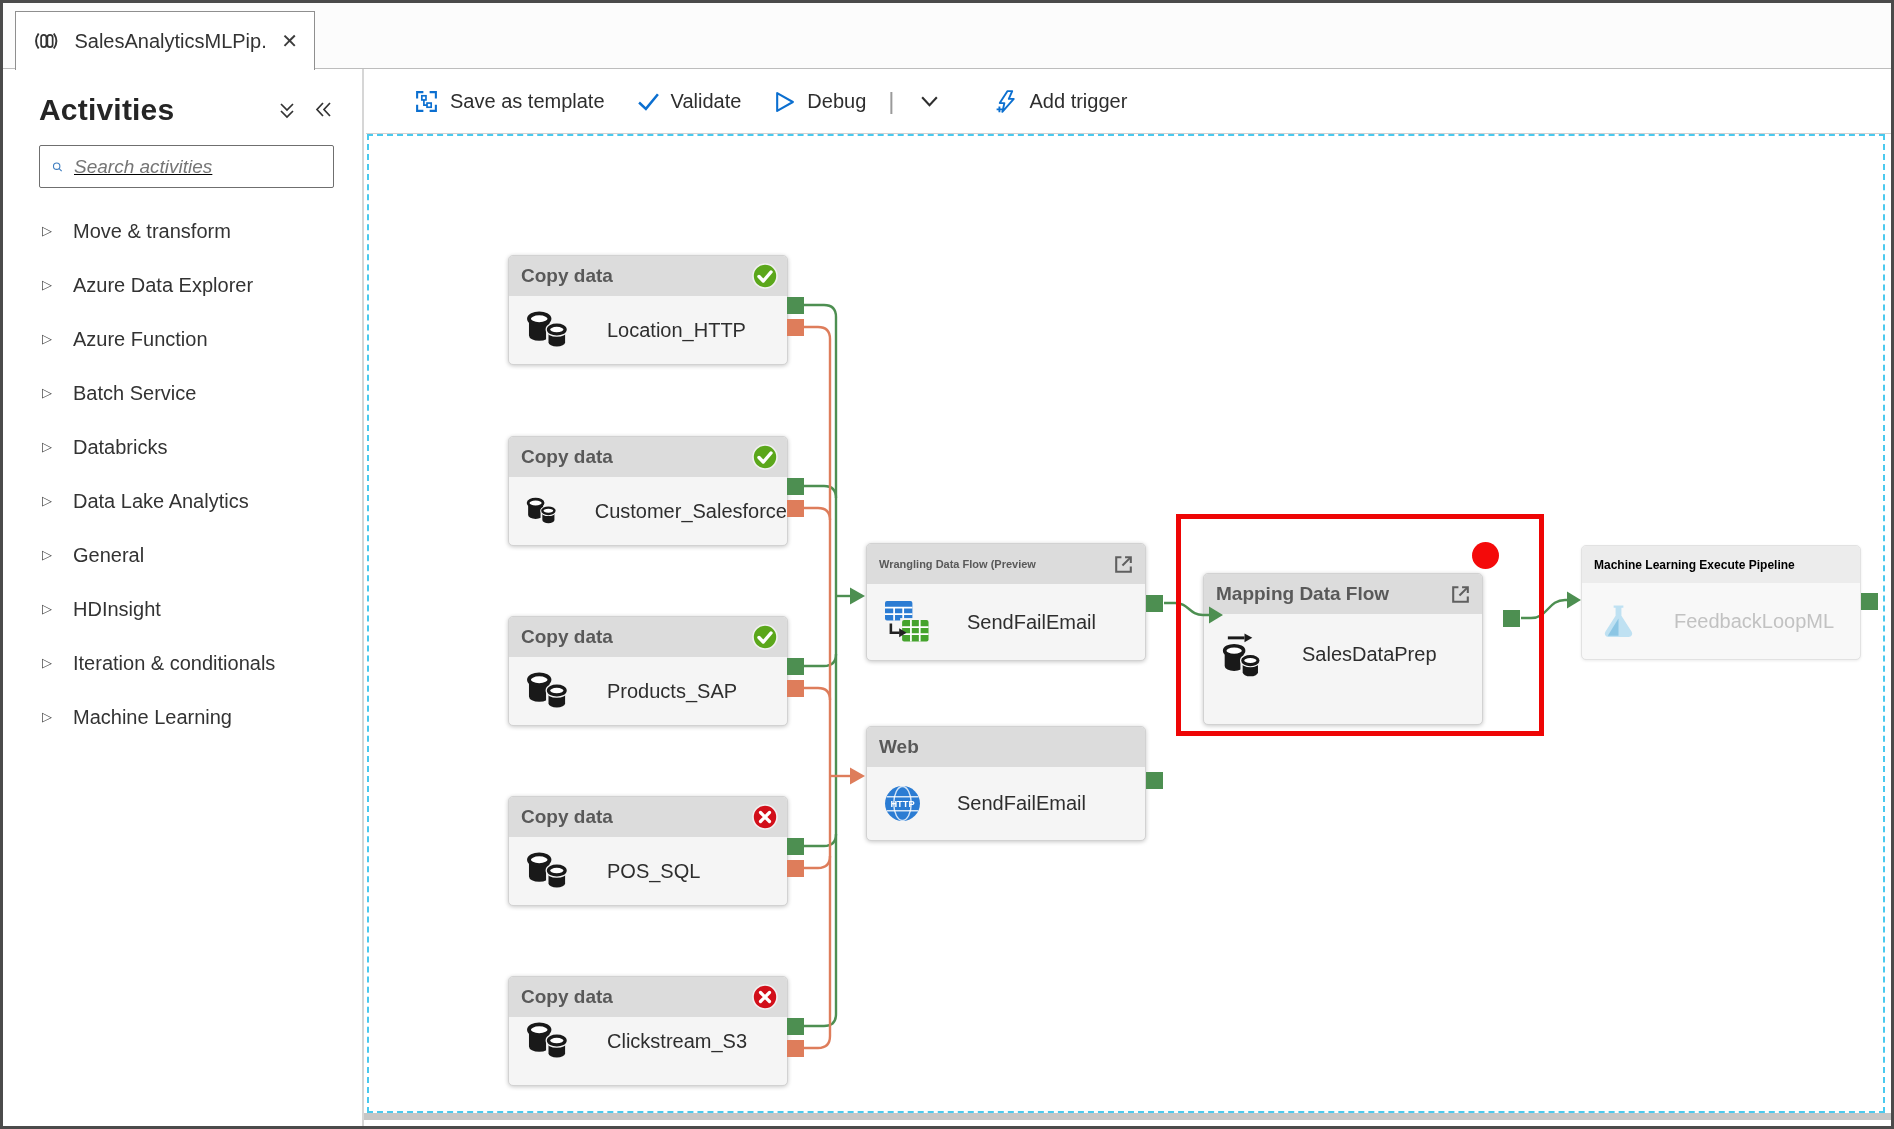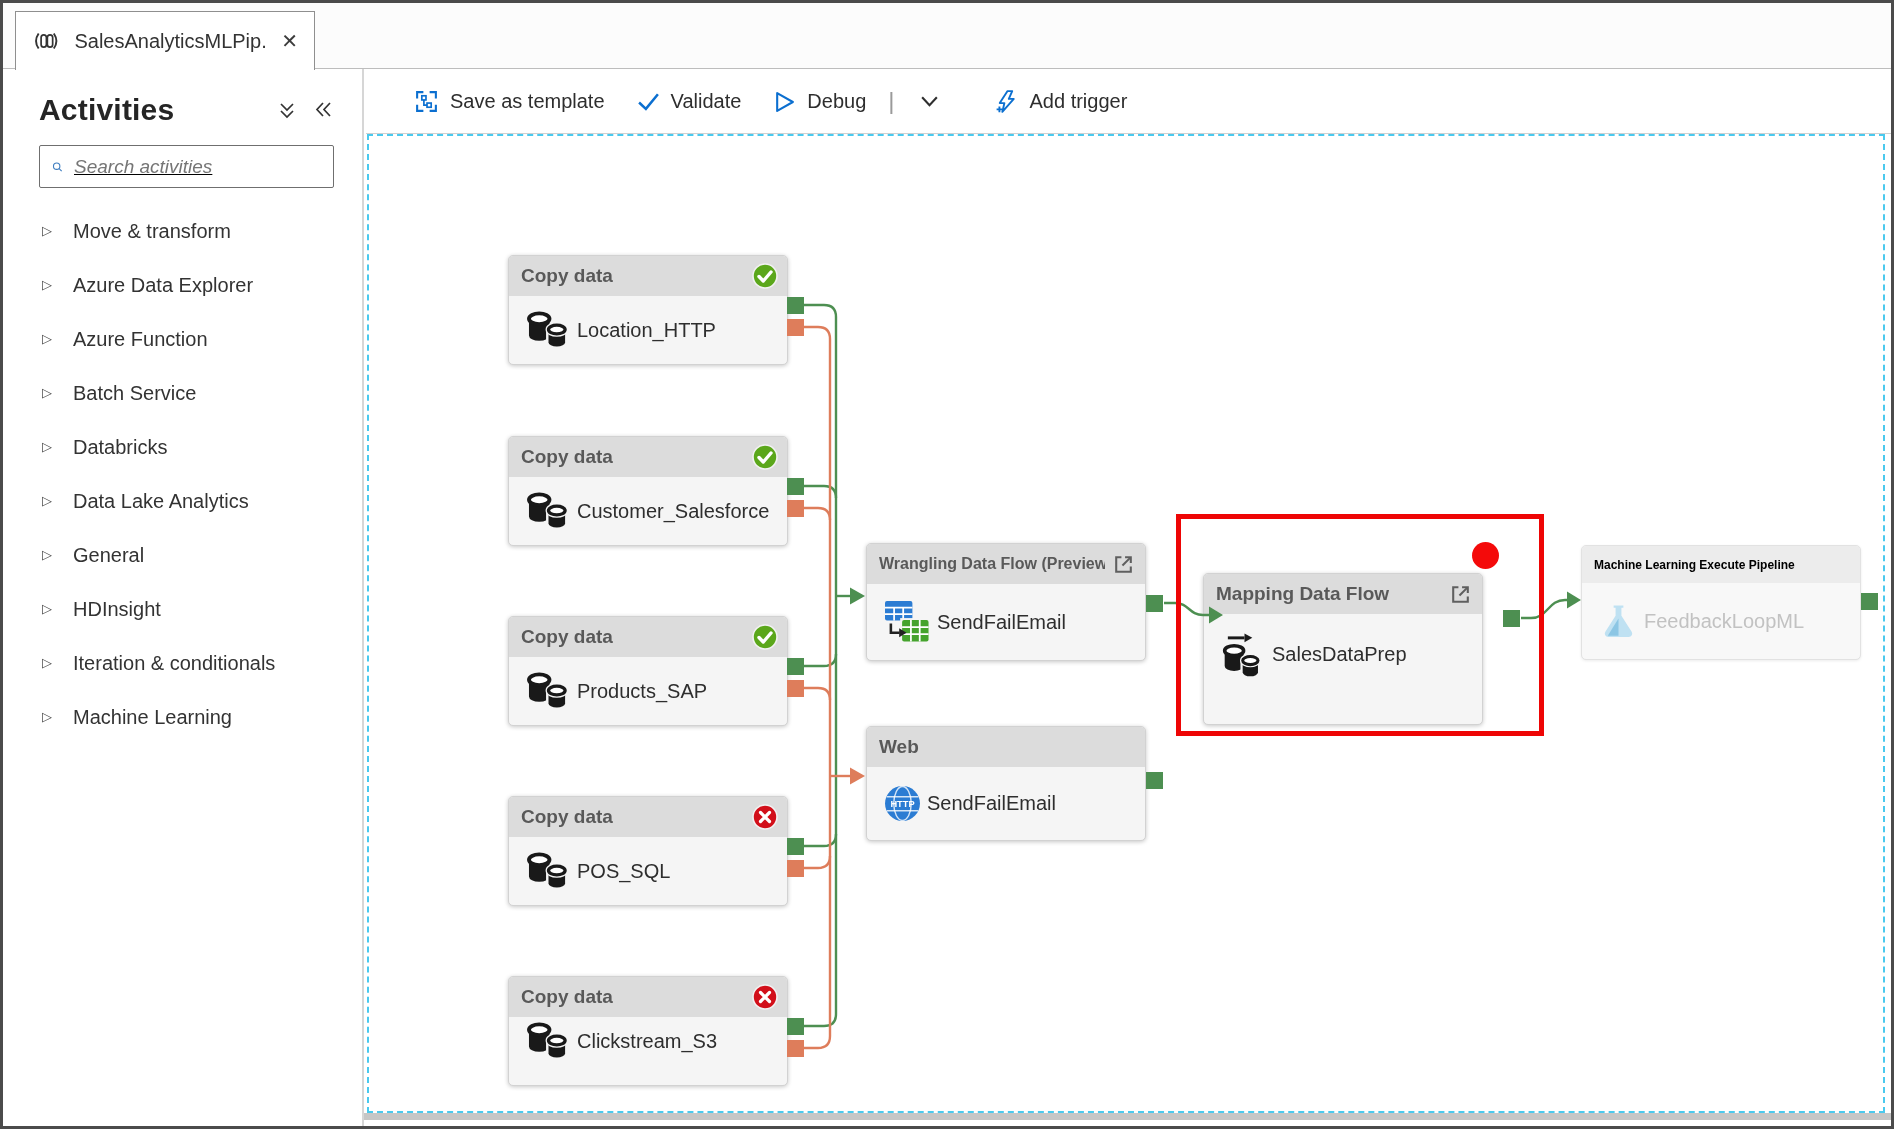--- a/index.html
+++ b/index.html
@@ -44,21 +44,21 @@
   
   .canvas { position:absolute; left:364px; top:131px; right:6px; bottom:13px;
             background:#fff; border:2px dashed #4ac9ee; z-index:1; }
   .bottom-band { position:absolute; left:0; right:0; bottom:6px; height:7px; background:#c6c6c6; z-index:2; }
   
   .node { position:absolute; width:280px; background:#f5f5f5; border:1px solid #d2d2d2;
           border-radius:5px; box-shadow:0 1px 4px rgba(0,0,0,0.22); z-index:20; cursor:pointer; }
   .node-header { height:40px; background:#dcdcdc; border-radius:4px 4px 0 0; display:flex;
                  align-items:center; padding:0 9px 0 12px; position:relative;font-weight:bold; }
   .node-type { font-size:19px; color:#595959; white-space:nowrap; overflow:hidden; flex:1; }
-  .node-body { display:flex; align-items:center; gap:6px; padding-left:17px; }
+  .node-body { display:flex; align-items:center; gap:36px; padding-left:17px; }
   .badge { display:flex; margin-left:6px; flex:none; }
   .extlink { display:flex; margin-left:6px; flex:none; }
   .node.disabled { background:#f8f8f8; border-color:#e2e2e2; box-shadow:0 1px 3px rgba(0,0,0,0.08); }
   .node.disabled .node-header { background:#ececec; }
   .node.disabled .node-type { color:#000000; font-size:12px; }
   .node-name { font-size:20px; color:#2e2e2e; white-space:nowrap; }
   .node.disabled .node-name { color:#c2c2c2; }
   
   .connectors { position:absolute; left:0; top:0; z-index:30; pointer-events:none; }
   .highlight-box { position:absolute; left:1173px; top:511px; width:368px; height:222px;
@@ -370,21 +370,21 @@
     <div class="node-body" style="height:48px">
       <svg width="45" height="41" viewBox="0 0 46 42">
           <use href="#i-db"></use>
         </svg>
       <span class="node-name">Clickstream_S3</span>
     </div>
   </div>
 
   <div class="node" style="left:863px; top:540px; height:118px;">
     <div class="node-header">
-      <span class="node-type" style="font-size:16px">Wrangling Data Flow (Preview</span>
+      <span class="node-type" style="font-size:11px">Wrangling Data Flow (Preview</span>
       <span class="extlink">
           <svg width="25" height="25">
             <use href="#i-extlink"></use>
           </svg>
         </span>
     </div>
     <div class="node-body" style="height:76px">
       <svg width="47" height="45" viewBox="0 0 48 46">
           <use href="#i-table2"></use>
         </svg>

